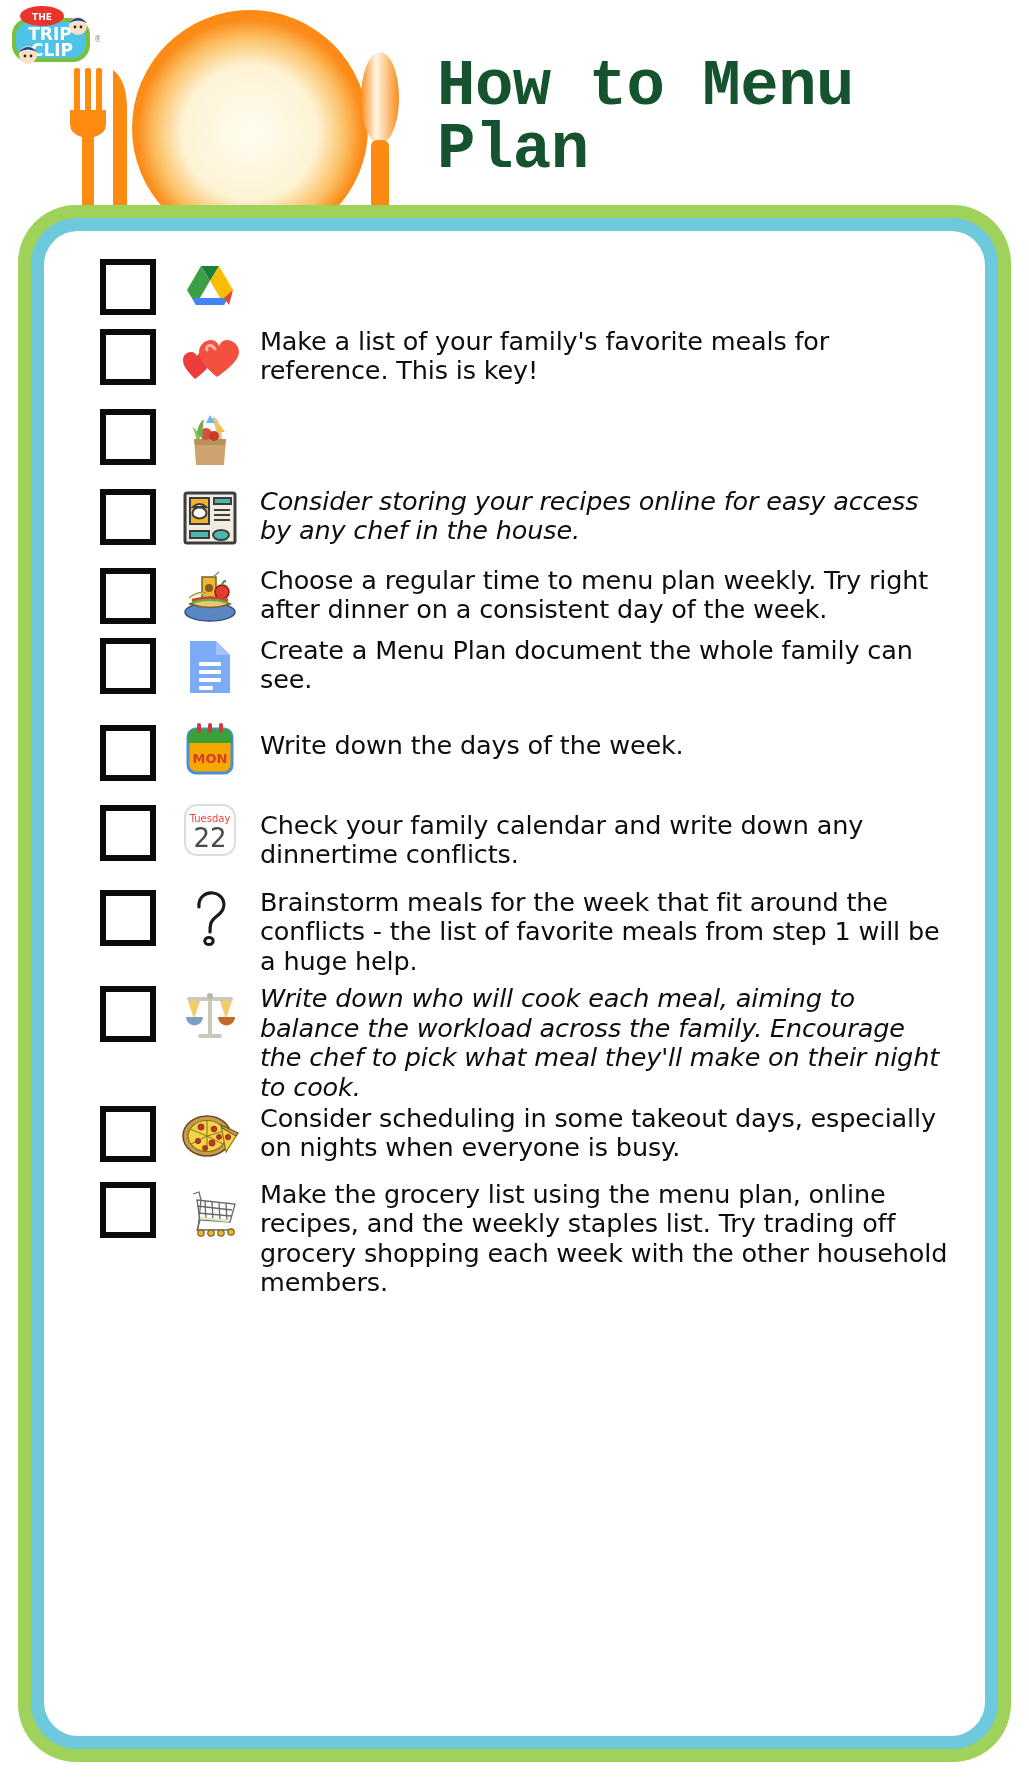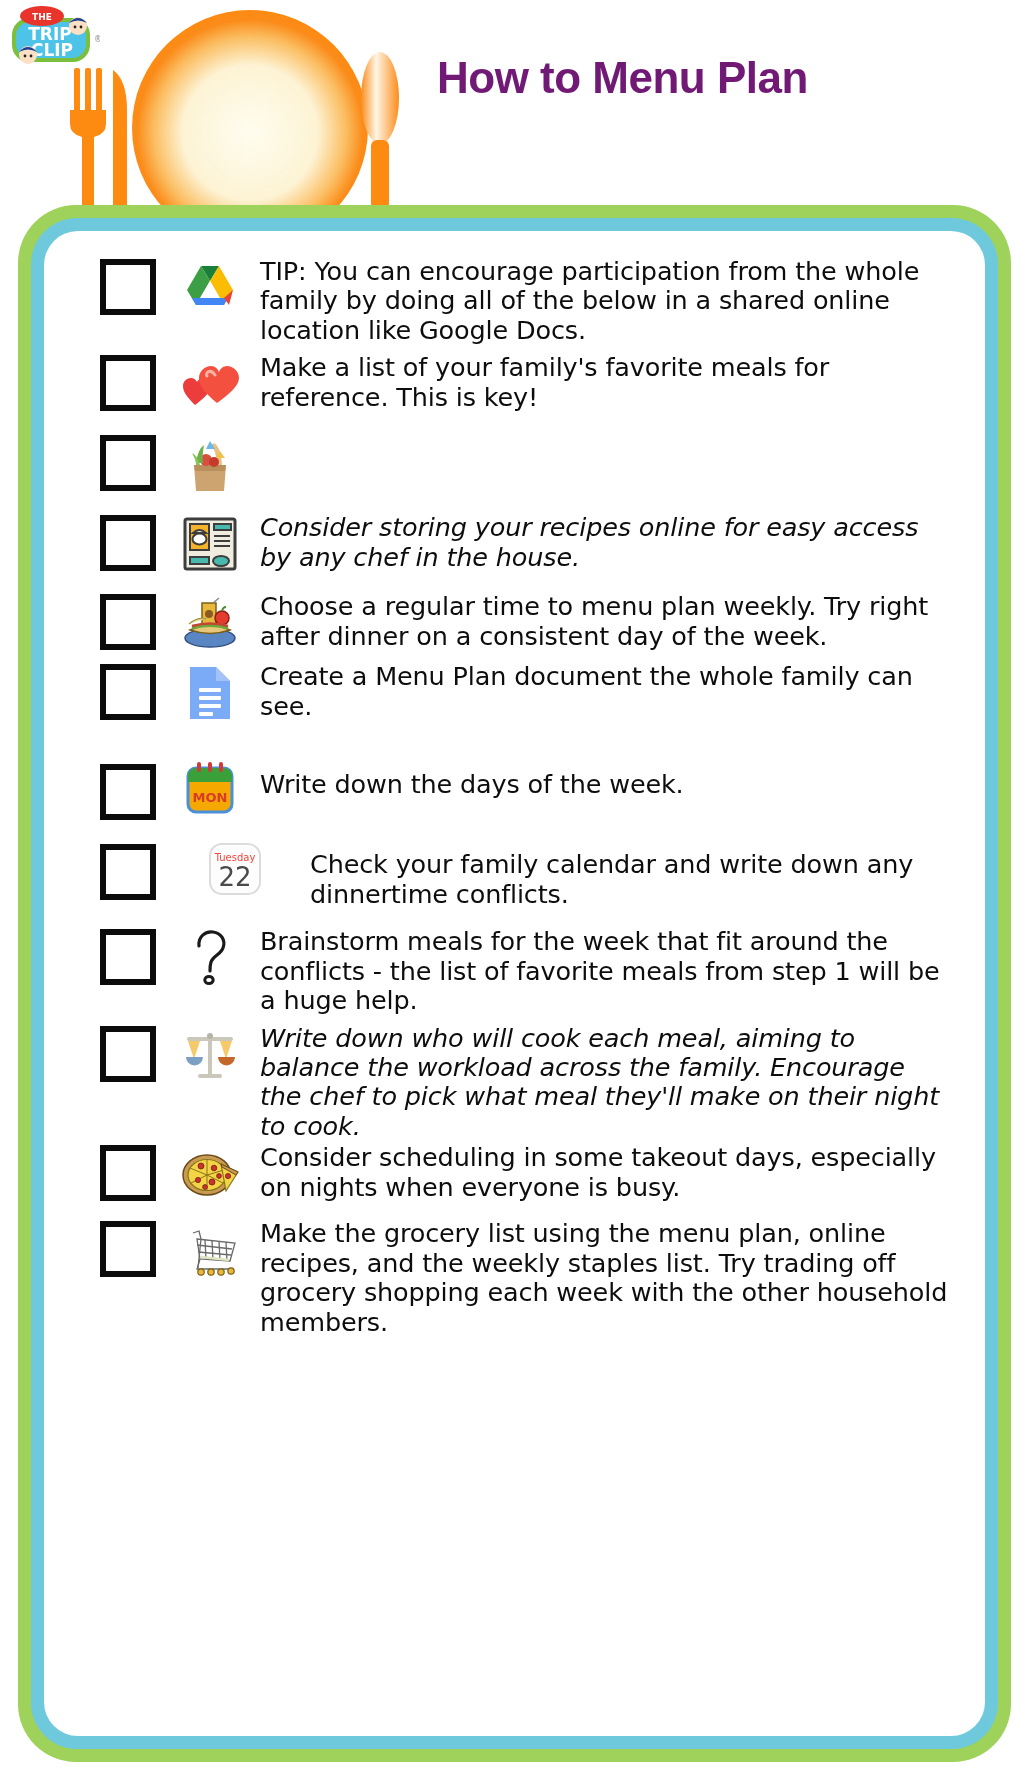--- a/index.html
+++ b/index.html
@@ -26,26 +26,26 @@
   }
 
   
   .placesetting { position: absolute; left: 0; top: 0; width: 440px; height: 210px; }
 
   .title {
     position: absolute;
     left: 437px;
     top: 56px;
     width: 570px;
-    font-family: Liberation Sans, sans-serif;
+    font-family: Liberation Mono, monospace;
     font-weight: bold;
-    font-size: 44px;
+    font-size: 64px;
     line-height: 0.98;
     letter-spacing: -0.5px;
-    color: #701a75;
+    color: #14532d;
   }
 
   
   .frame {
     position: absolute;
     left: 18px;
     top: 205px;
     width: 993px;
     height: 1557px;
     background: #9ed25a;
@@ -104,23 +104,23 @@
     padding-top: 2px;
     letter-spacing: -0.15px;
   }
 
   
   .row.r0 { margin-bottom: 6px; }
   .row.r1 { margin-bottom: 16px; }
   .row.r2 { margin-bottom: 16px; }
   .row.r3 { margin-bottom: 15px; font-style: italic; }
   .row.r4 { margin-bottom: 6px; }
-  .row.r5 { margin-bottom: 32px; }
+  .row.r5 { margin-bottom: 19px; }
   .row.r6 { margin-bottom: 16px; }
-  .row.r7 { margin-bottom: 16px; gap: 25px; }
+  .row.r7 { margin-bottom: 16px; }
   .row.r8 { margin-bottom: 6px; }
   .row.r9 { margin-bottom: 0; font-style: italic; }
   .row.r10 { margin-bottom: 12px; }
   .row.r11 { margin-bottom: 0px; }
   .row.r6 .itemtext, .row.r7 .itemtext { padding-top: 14px; }
   .row.r6 .checkbox, .row.r7 .checkbox { margin-top: 8px; }
 </style>
 </head>
 <body>
 
@@ -198,21 +198,20 @@
       <div class="iconcell">
         <svg width="54" height="48" viewBox="0 0 54 48">
           <path d="M18 2 L36 2 L27 17 Z" fill="#188038"></path>
           <path d="M18 2 L27 17 L13 41 L4 26 Z" fill="#3d9f45"></path>
           <path d="M36 2 L50 26 L41 41 L27 17 Z" fill="#fbbc04"></path>
           <path d="M13 41 L27 17 L41 41 Z" fill="#ffffff"></path>
           <path d="M9 34 L45 34 L41 41 L13 41 Z" fill="#4285f4"></path>
           <path d="M41 34 L50 26 L46 41 Z" fill="#ea4335"></path>
         </svg>
       </div>
-      <div class="itemtext">TIP: You can encourage participation from the whole family by doing all of the below in a shared online location like Google Docs.</div>
     </div>
 
     <div class="row r1">
       <div class="checkbox"></div>
       <div class="iconcell">
         <svg width="58" height="50" viewBox="0 0 58 50">
           <path d="M14 46 C6 38 2 33 2 27 C2 22 6 19 10 19 C13 19 15 21 16 23 C17 21 19 19 22 19 C26 19 30 22 30 27 C30 33 22 40 14 46 Z" fill="#ec3c3c"></path>
           <path d="M36 44 C24 34 18 27 18 19 C18 12 24 7 30 7 C34 7 37 10 38 13 C39 10 42 7 46 7 C52 7 58 12 58 19 C58 27 48 35 36 44 Z" fill="#f4503f"></path>
           <path d="M34 16 C32 13 30 12 28 12.5 C26 13 25 15 26 17" stroke="#ffb1a5" stroke-width="3" fill="none" stroke-linecap="round"></path>
         </svg>

